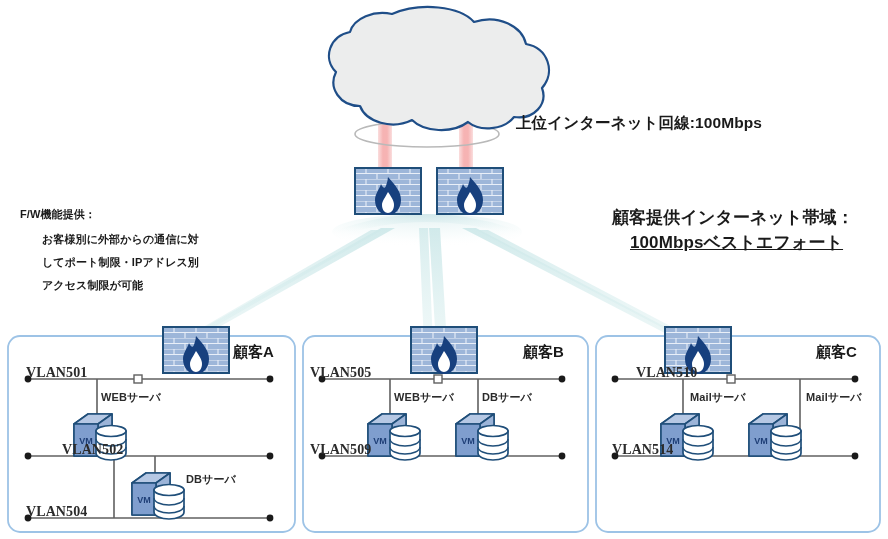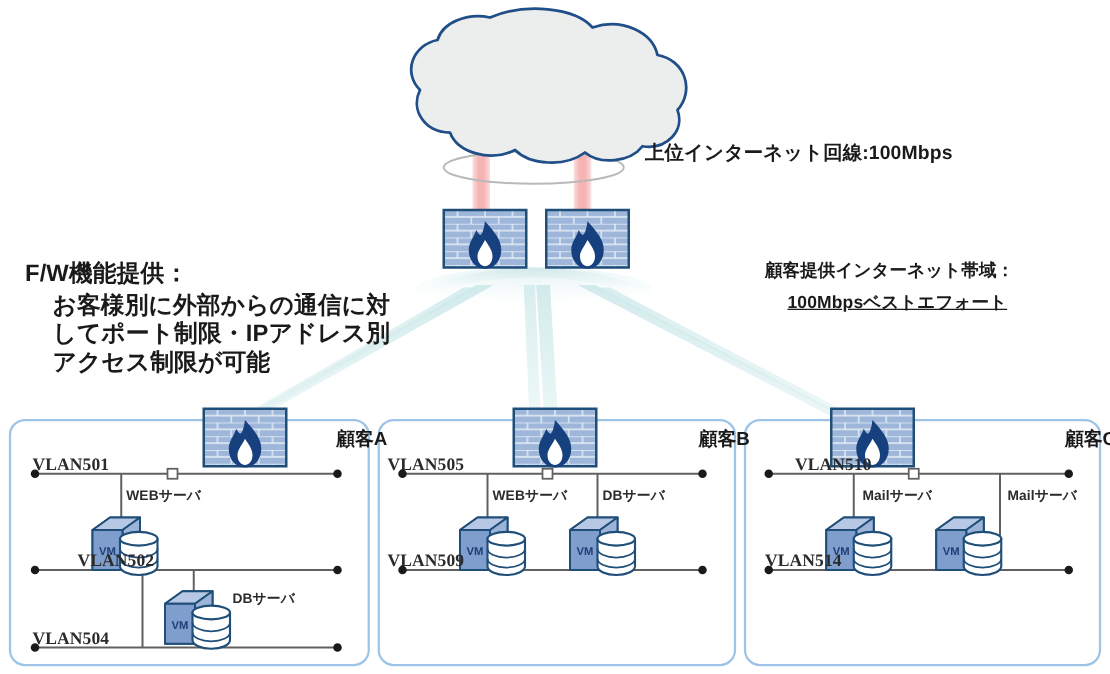--- a/index.html
+++ b/index.html
@@ -9,27 +9,27 @@
     color:#1a1a1a;
   }
   .stage{position:absolute;left:0;top:0;width:872px;height:539px;}
   svg.layer{position:absolute;left:0;top:0;width:888px;height:539px;overflow:visible;}
   .txt{position:absolute;white-space:pre;line-height:1.32;}
 
   .caption-top{
     font-size:15.5px;font-weight:bold;letter-spacing:.1px;
   }
   .caption-left{
-    font-size:19px;font-weight:bold;letter-spacing:.1px;
+    font-size:11px;font-weight:bold;letter-spacing:.1px;
   }
   .caption-right{
-    font-size:14px;font-weight:bold;letter-spacing:.1px;text-align:center;
+    font-size:17px;font-weight:bold;letter-spacing:.1px;text-align:center;
   }
   .cust-title{
-    font-size:15px;font-weight:bold;margin-left:36px;
+    font-size:15px;font-weight:bold;
   }
   .vlan-label{
     font-size:14px;font-weight:bold;color:#2b2b2b;letter-spacing:.1px;font-family:Liberation Serif, serif;
   }
   .srv-label{
     font-size:11px;font-weight:bold;color:#2b2b2b;letter-spacing:.1px;
   }
   .vm-text{
     font-size:9px;font-weight:bold;fill:#1f3f77;
   }

